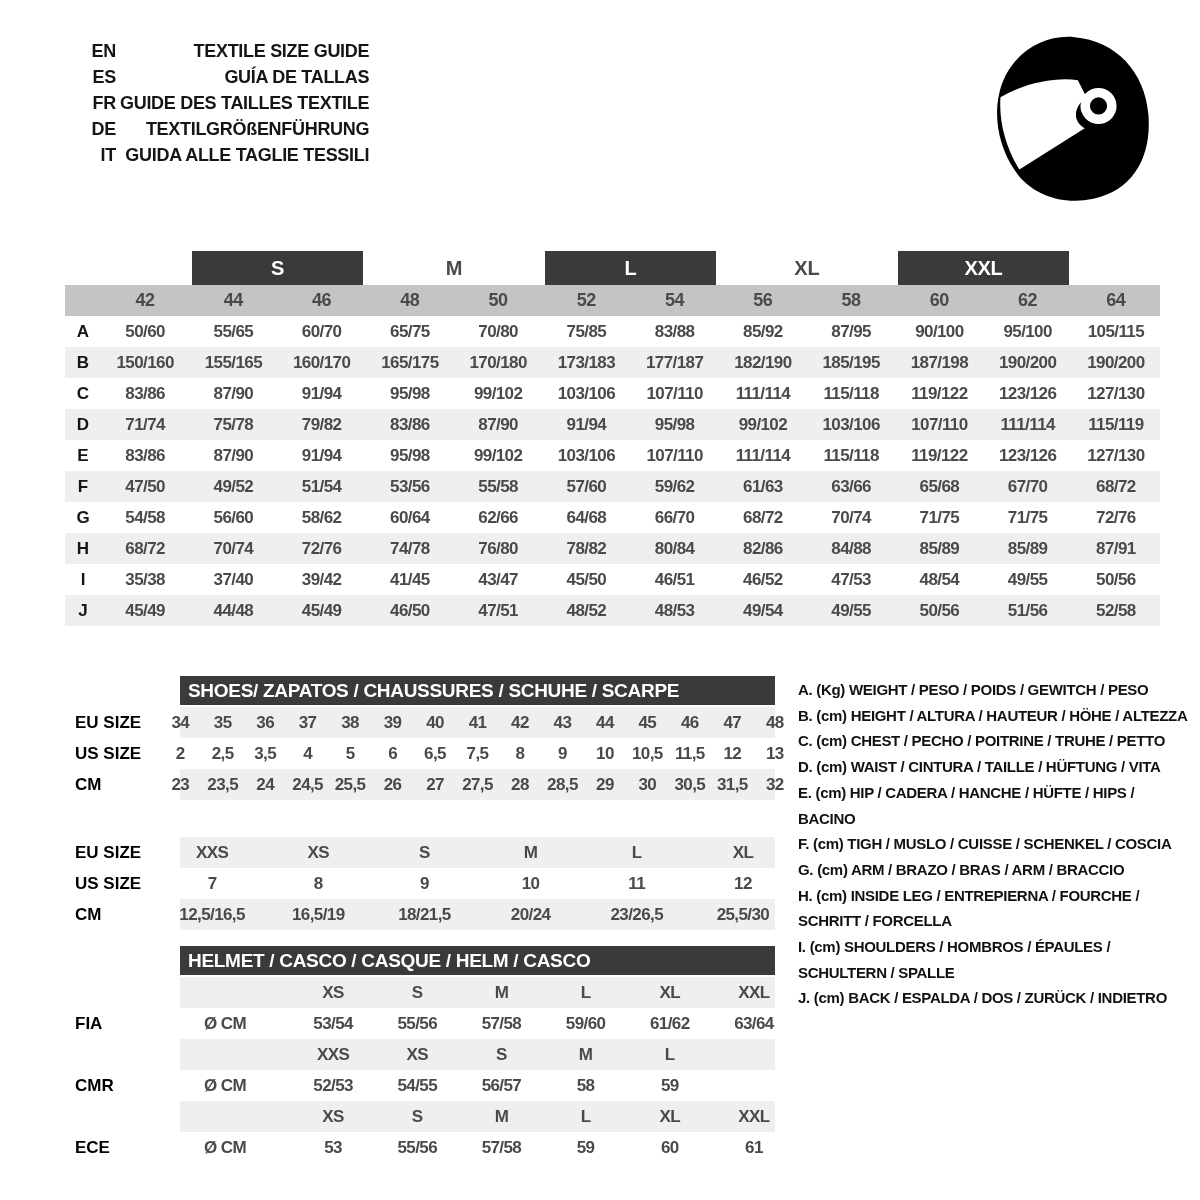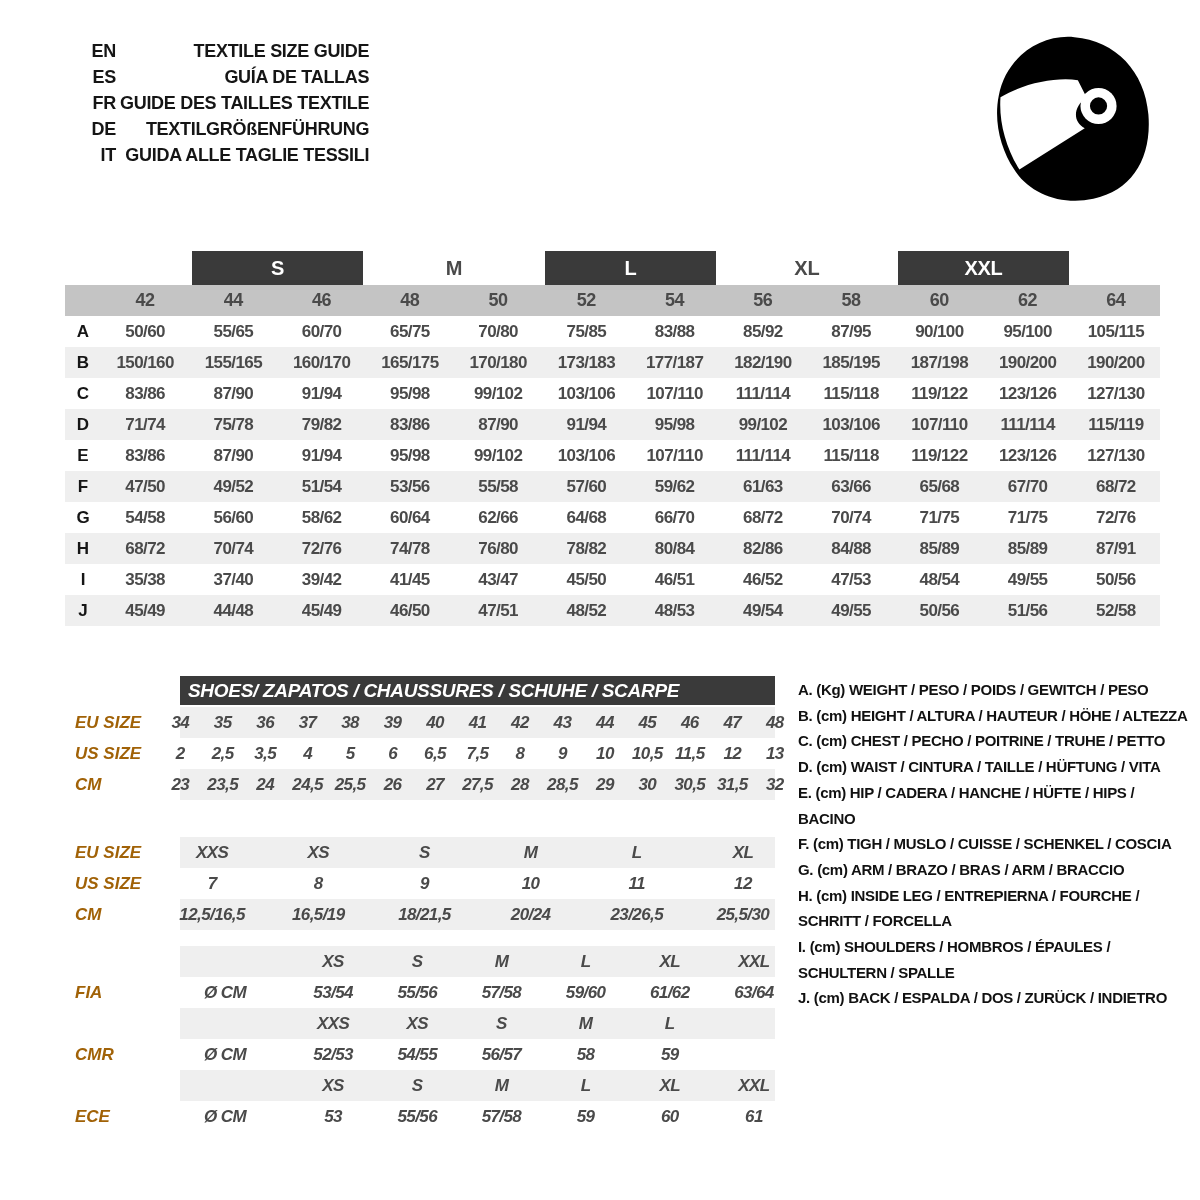--- a/index.html
+++ b/index.html
@@ -23,26 +23,26 @@
   .szplain{color:var(--value_text);display:flex;align-items:center;justify-content:center;font-size:20px;}
   .num-strip{background:var(--strip_gray);height:31px;}
   .cell{display:flex;align-items:center;justify-content:center;min-width:0;}
   .num{font-size:18px;color:var(--value_text);letter-spacing:-0.5px;}
   .drow{height:31px;}
   .drow.zeb{background:var(--zebra_gray);}
   .rowlabel{font-size:17px;color:#151515;}
   .val{font-size:17px;color:var(--value_text);letter-spacing:-0.6px;white-space:nowrap;}
 
   
-  .section{position:absolute;left:65px;width:710px;font-style:italic;}
+  .section{position:absolute;left:65px;width:710px;}
   .sec-row{display:grid;grid-template-columns:115px 595px;height:31px;}
   .sec-title{height:31px;}
   .bar{background:var(--bar_dark);color:#fff;display:flex;align-items:center;
        height:29px;margin-top:0;padding-left:8px;font-size:19px;letter-spacing:-0.3px;white-space:nowrap;}
-  .sec-label{display:flex;align-items:center;padding-left:10px;font-size:17px;color:#a16207;white-space:nowrap;}
+  .sec-label{display:flex;align-items:center;padding-left:10px;font-size:17px;color:#000000;white-space:nowrap;}
   .cells{display:grid;gap:42px;}
   .cells.c15{grid-template-columns:repeat(15,1fr);}
   .cells.c6{grid-template-columns:repeat(6,1fr);}
   .cells.c7{grid-template-columns:90px repeat(6,1fr);}
   .cells.zebc{background:var(--zebra_gray);}
 
   
   .legend{position:absolute;left:798px;top:677px;width:390px;
           font-size:15px;line-height:25.7px;letter-spacing:-0.3px;color:#111;}
   .legend-line{display:block;}
@@ -345,20 +345,24 @@
           <div class="cell val">12,5/16,5</div>
           <div class="cell val">16,5/19</div>
           <div class="cell val">18/21,5</div>
           <div class="cell val">20/24</div>
           <div class="cell val">23/26,5</div>
           <div class="cell val">25,5/30</div>
         </div>
       </div>
     </div>
   <div class="section" id="helmet-sec" style="top:946px">
+      <div class="sec-row sec-title">
+        <div class="sec-label"></div>
+        <div class="bar">HELMET / CASCO / CASQUE / HELM / CASCO</div>
+      </div>
       <div class="sec-row">
         <div class="sec-label"></div>
         <div class="cells c7 zebc">
           <div class="cell"></div>
           <div class="cell val">XS</div>
           <div class="cell val">S</div>
           <div class="cell val">M</div>
           <div class="cell val">L</div>
           <div class="cell val">XL</div>
           <div class="cell val">XXL</div>

